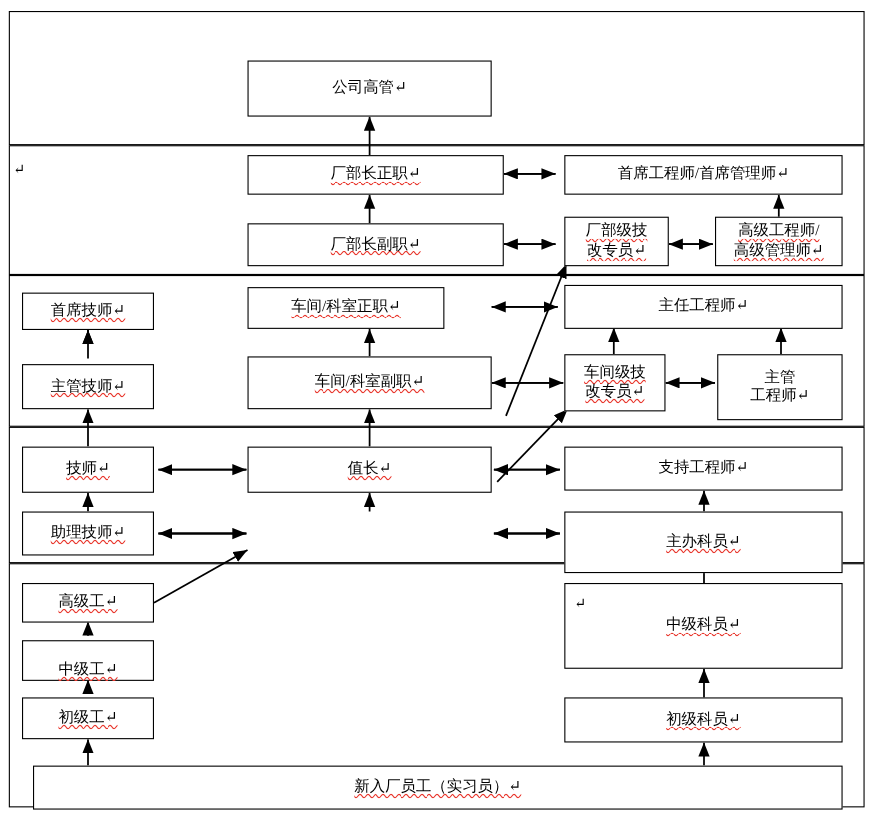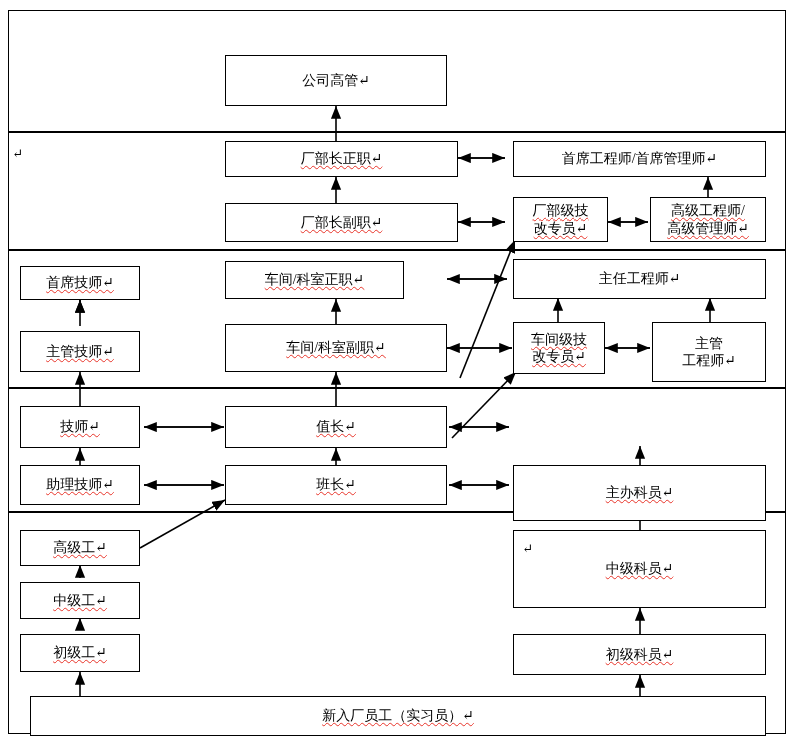--- a/index.html
+++ b/index.html
@@ -217,42 +217,42 @@
   </div>
 
   <div class="box" style="left:20px; top:406px; width:120px; height:42px;">
     <span class="txt wavy">技师↵</span>
   </div>
 
   <div class="box" style="left:225px; top:406px; width:222px; height:42px;">
     <span class="txt wavy">值长↵</span>
   </div>
 
+  <div class="box" style="left:513px; top:406px; width:253px; height:40px;">
+    <span class="txt plain">支持工程师↵</span>
+  </div>
 
   <div class="box" style="left:20px; top:465px; width:120px; height:40px;">
     <span class="txt wavy">助理技师↵</span>
   </div>
 
-  <div class="box" style="left:225px; top:465px; width:222px; height:40px;">
-    <span class="txt wavy">班长↵</span>
-  </div>
 
   <div class="box" style="left:513px; top:465px; width:253px; height:56px;">
     <span class="txt wavy">主办科员↵</span>
   </div>
 
   <div class="box" style="left:20px; top:530px; width:120px; height:36px;">
     <span class="txt wavy">高级工↵</span>
   </div>
 
   <div class="box" style="left:513px; top:530px; width:253px; height:78px;">
     <span class="txt wavy">中级科员↵</span>
   </div>
 
-  <div class="box" style="left:20px; top:582px; width:120px; height:37px;">
+  <div class="box" style="left:20px; top:582px; width:120px; height:37px;align-items:flex-end;">
     <span class="txt wavy">中级工↵</span>
   </div>
 
   <div class="box" style="left:20px; top:634px; width:120px; height:38px;">
     <span class="txt wavy">初级工↵</span>
   </div>
 
   <div class="box" style="left:513px; top:634px; width:253px; height:41px;">
     <span class="txt wavy">初级科员↵</span>
   </div>

